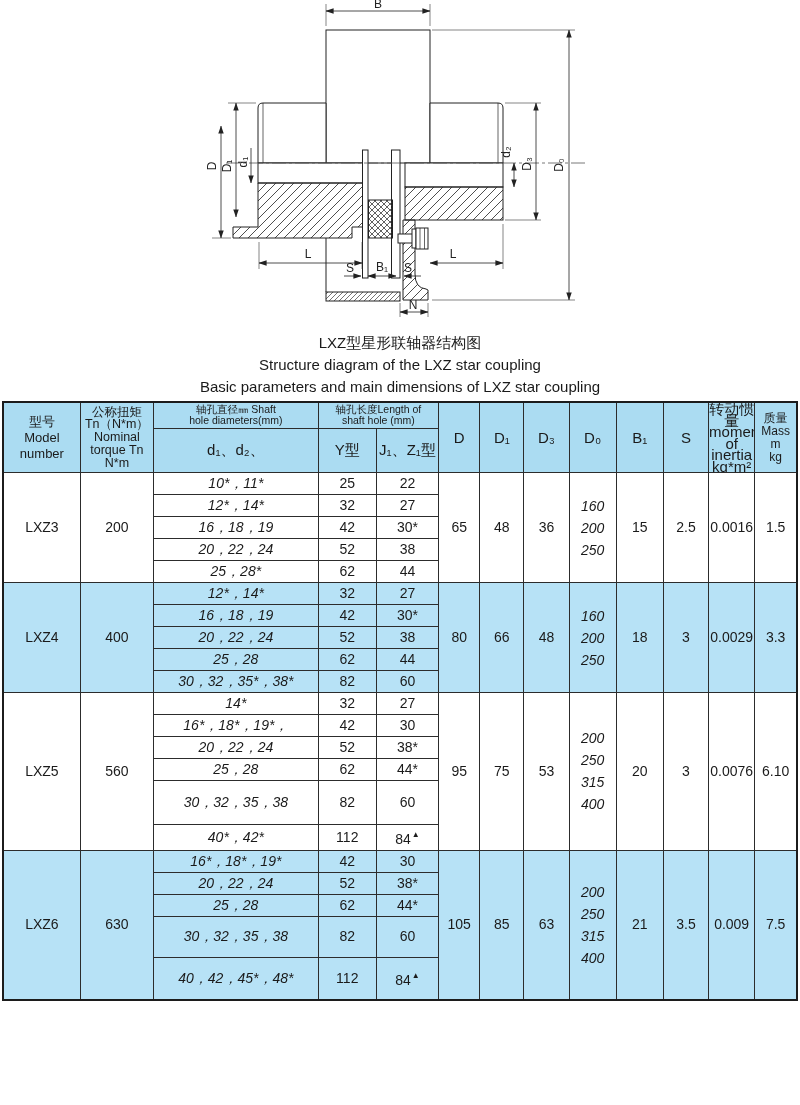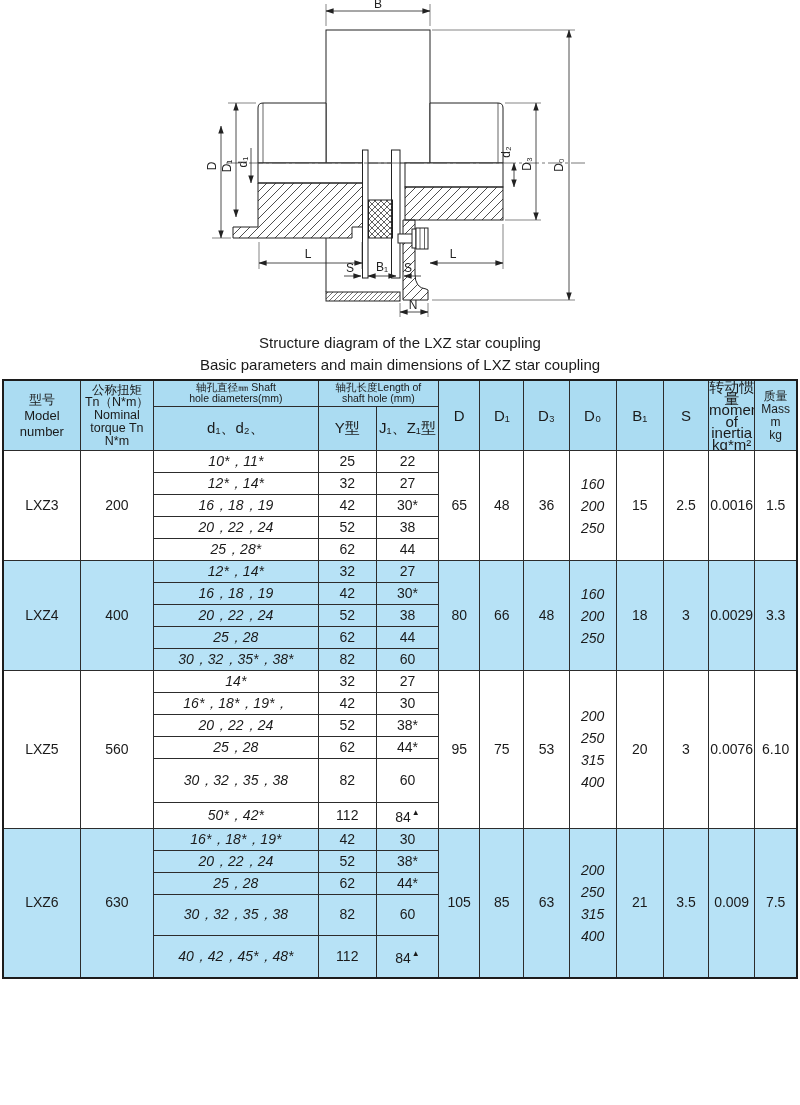--- a/index.html
+++ b/index.html
@@ -122,20 +122,21 @@
       <text x="308" y="258">L</text>
       <text x="453" y="258">L</text>
       <text x="350" y="272">S</text>
       <text x="382" y="271">B₁</text>
       <text x="408" y="272">S</text>
       <text x="413" y="309">N</text>
     </g>
   </svg>
 
   <div class="captions">
+    <div class="cap">LXZ型星形联轴器结构图</div>
     <div class="cap">Structure diagram of the LXZ star coupling</div>
     <div class="cap">Basic parameters and main dimensions of LXZ star coupling</div>
   </div>
 
   <table class="spec">
     <colgroup>
       <col style="width:77px">
         <col style="width:73px">
         <col style="width:164px">
       <col style="width:58px">
@@ -292,21 +293,21 @@
           <td class="d-cell">25，28</td>
           <td class="y-cell">62</td>
           <td class="j-cell">44*</td>
         </tr>
         <tr style="height: 44px;">
           <td class="d-cell">30，32，35，38</td>
           <td class="y-cell">82</td>
           <td class="j-cell">60</td>
         </tr>
         <tr style="height: 23px;">
-          <td class="d-cell">50*，42*</td>
+          <td class="d-cell">40*，42*</td>
           <td class="y-cell">112</td>
           <td class="j-cell">84<sup class="tri">▲</sup></td>
         </tr>
         <tr class="blue" style="height: 22px;">
           <td class="model-cell" rowspan="5">LXZ6</td>
           <td class="torque-cell" rowspan="5">630</td>
           <td class="d-cell">16*，18*，19*</td>
           <td class="y-cell">42</td>
           <td class="j-cell">30</td>
           <td class="dim-cell" rowspan="5">105</td>

